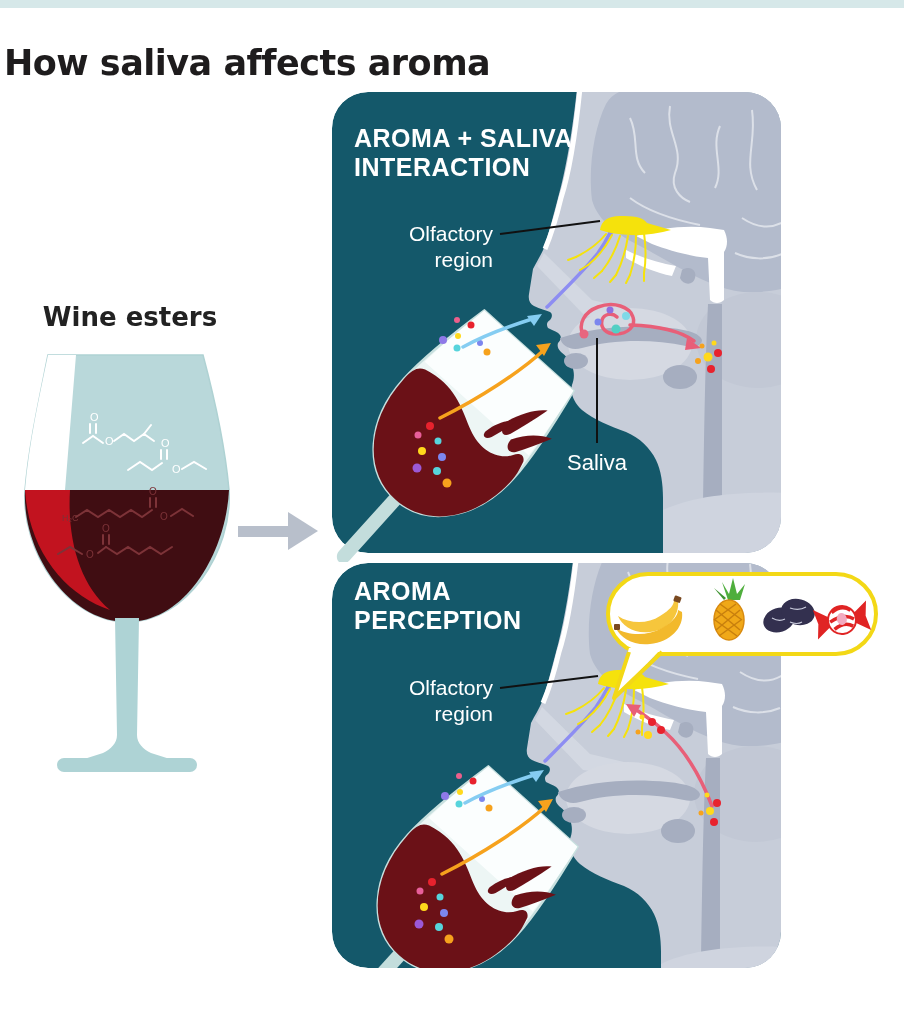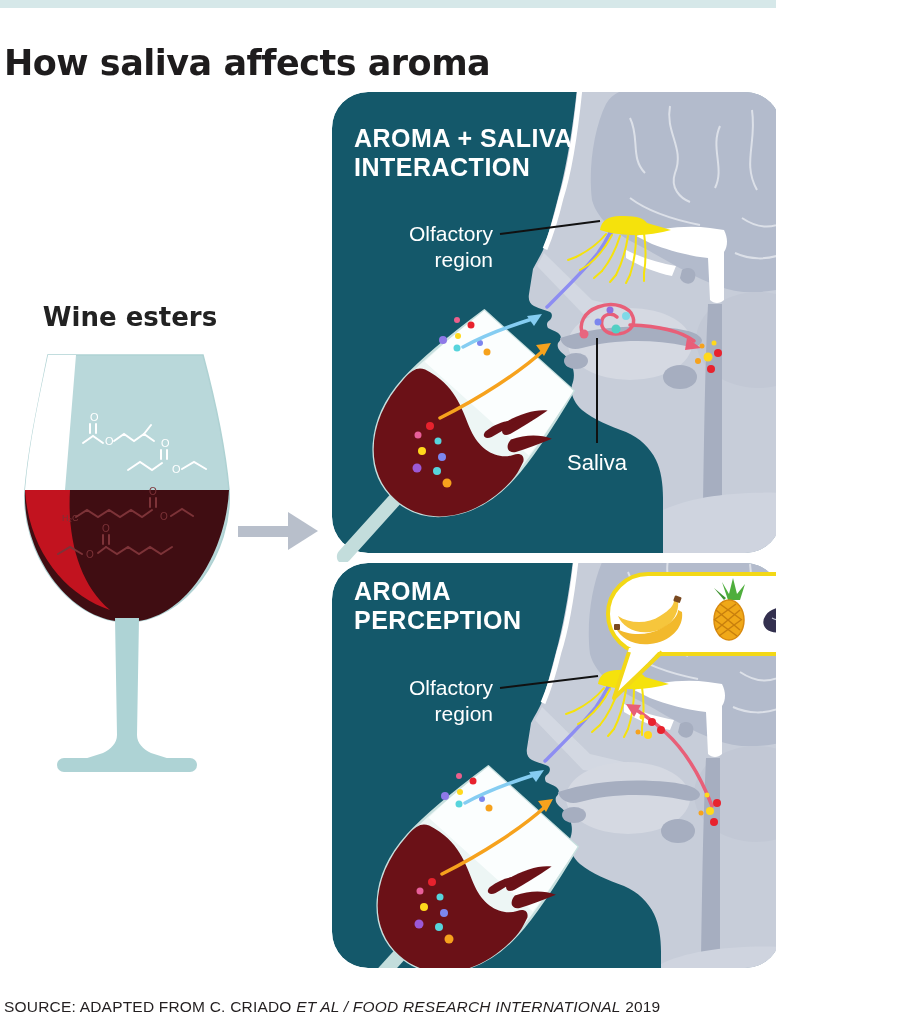--- a/index.html
+++ b/index.html
@@ -1,16 +1,16 @@
 <!DOCTYPE html>
 <html><head>
 <meta charset="utf-8">
 <style>
   html,body{margin:0;padding:0;background:#fff;}
-  .page{position:relative;width:776px;height:1024px;background:#fff;overflow:hidden;
+  .page{position:relative;width:904px;height:1024px;background:#fff;overflow:hidden;
         font-family:"Liberation Sans",sans-serif;}
   .top-bar{position:absolute;left:0;top:0;width:904px;height:8px;background:#D6E8E9;}
   .page-title{position:absolute;left:4px;top:20px;font-size:35px;font-weight:800;
         letter-spacing:-0.5px;color:#1E1C1D;font-family:"DejaVu Sans","Liberation Sans",sans-serif;}
   .wine-esters-label{position:absolute;left:30px;top:302px;width:200px;text-align:center;
         font-size:26px;font-weight:800;color:#222;font-family:"DejaVu Sans","Liberation Sans",sans-serif;}
   .left-glass{position:absolute;left:10px;top:340px;}
   .flow-arrow{position:absolute;left:238px;top:512px;width:82px;height:38px;}
   .flow-arrow .shaft{position:absolute;left:0;top:14px;width:54px;height:11px;background:#B8BFCB;}
   .flow-arrow .head{position:absolute;left:50px;top:0;width:0;height:0;
@@ -375,17 +375,14 @@
         <g stroke="#E02424" stroke-width="3.5" fill="none">
           <path d="M -9,-9 C -2,-13 5,-13 10,-8"></path>
           <path d="M -12,0 C -3,-4 6,-4 12,1"></path>
           <path d="M -9,8 C -2,4 5,4 10,8"></path>
         </g>
         <ellipse cx="0" cy="-1" rx="5" ry="6" fill="#F2ABC0"></ellipse>
       </g>
     </g>
   </svg>
 
-  <div class="source-line">
-    <span>SOURCE: ADAPTED FROM C. CRIADO </span><span class="it">ET AL / FOOD RESEARCH INTERNATIONAL</span><span> 2019</span>
-  </div>
 
 </div>
 
 </body></html>

